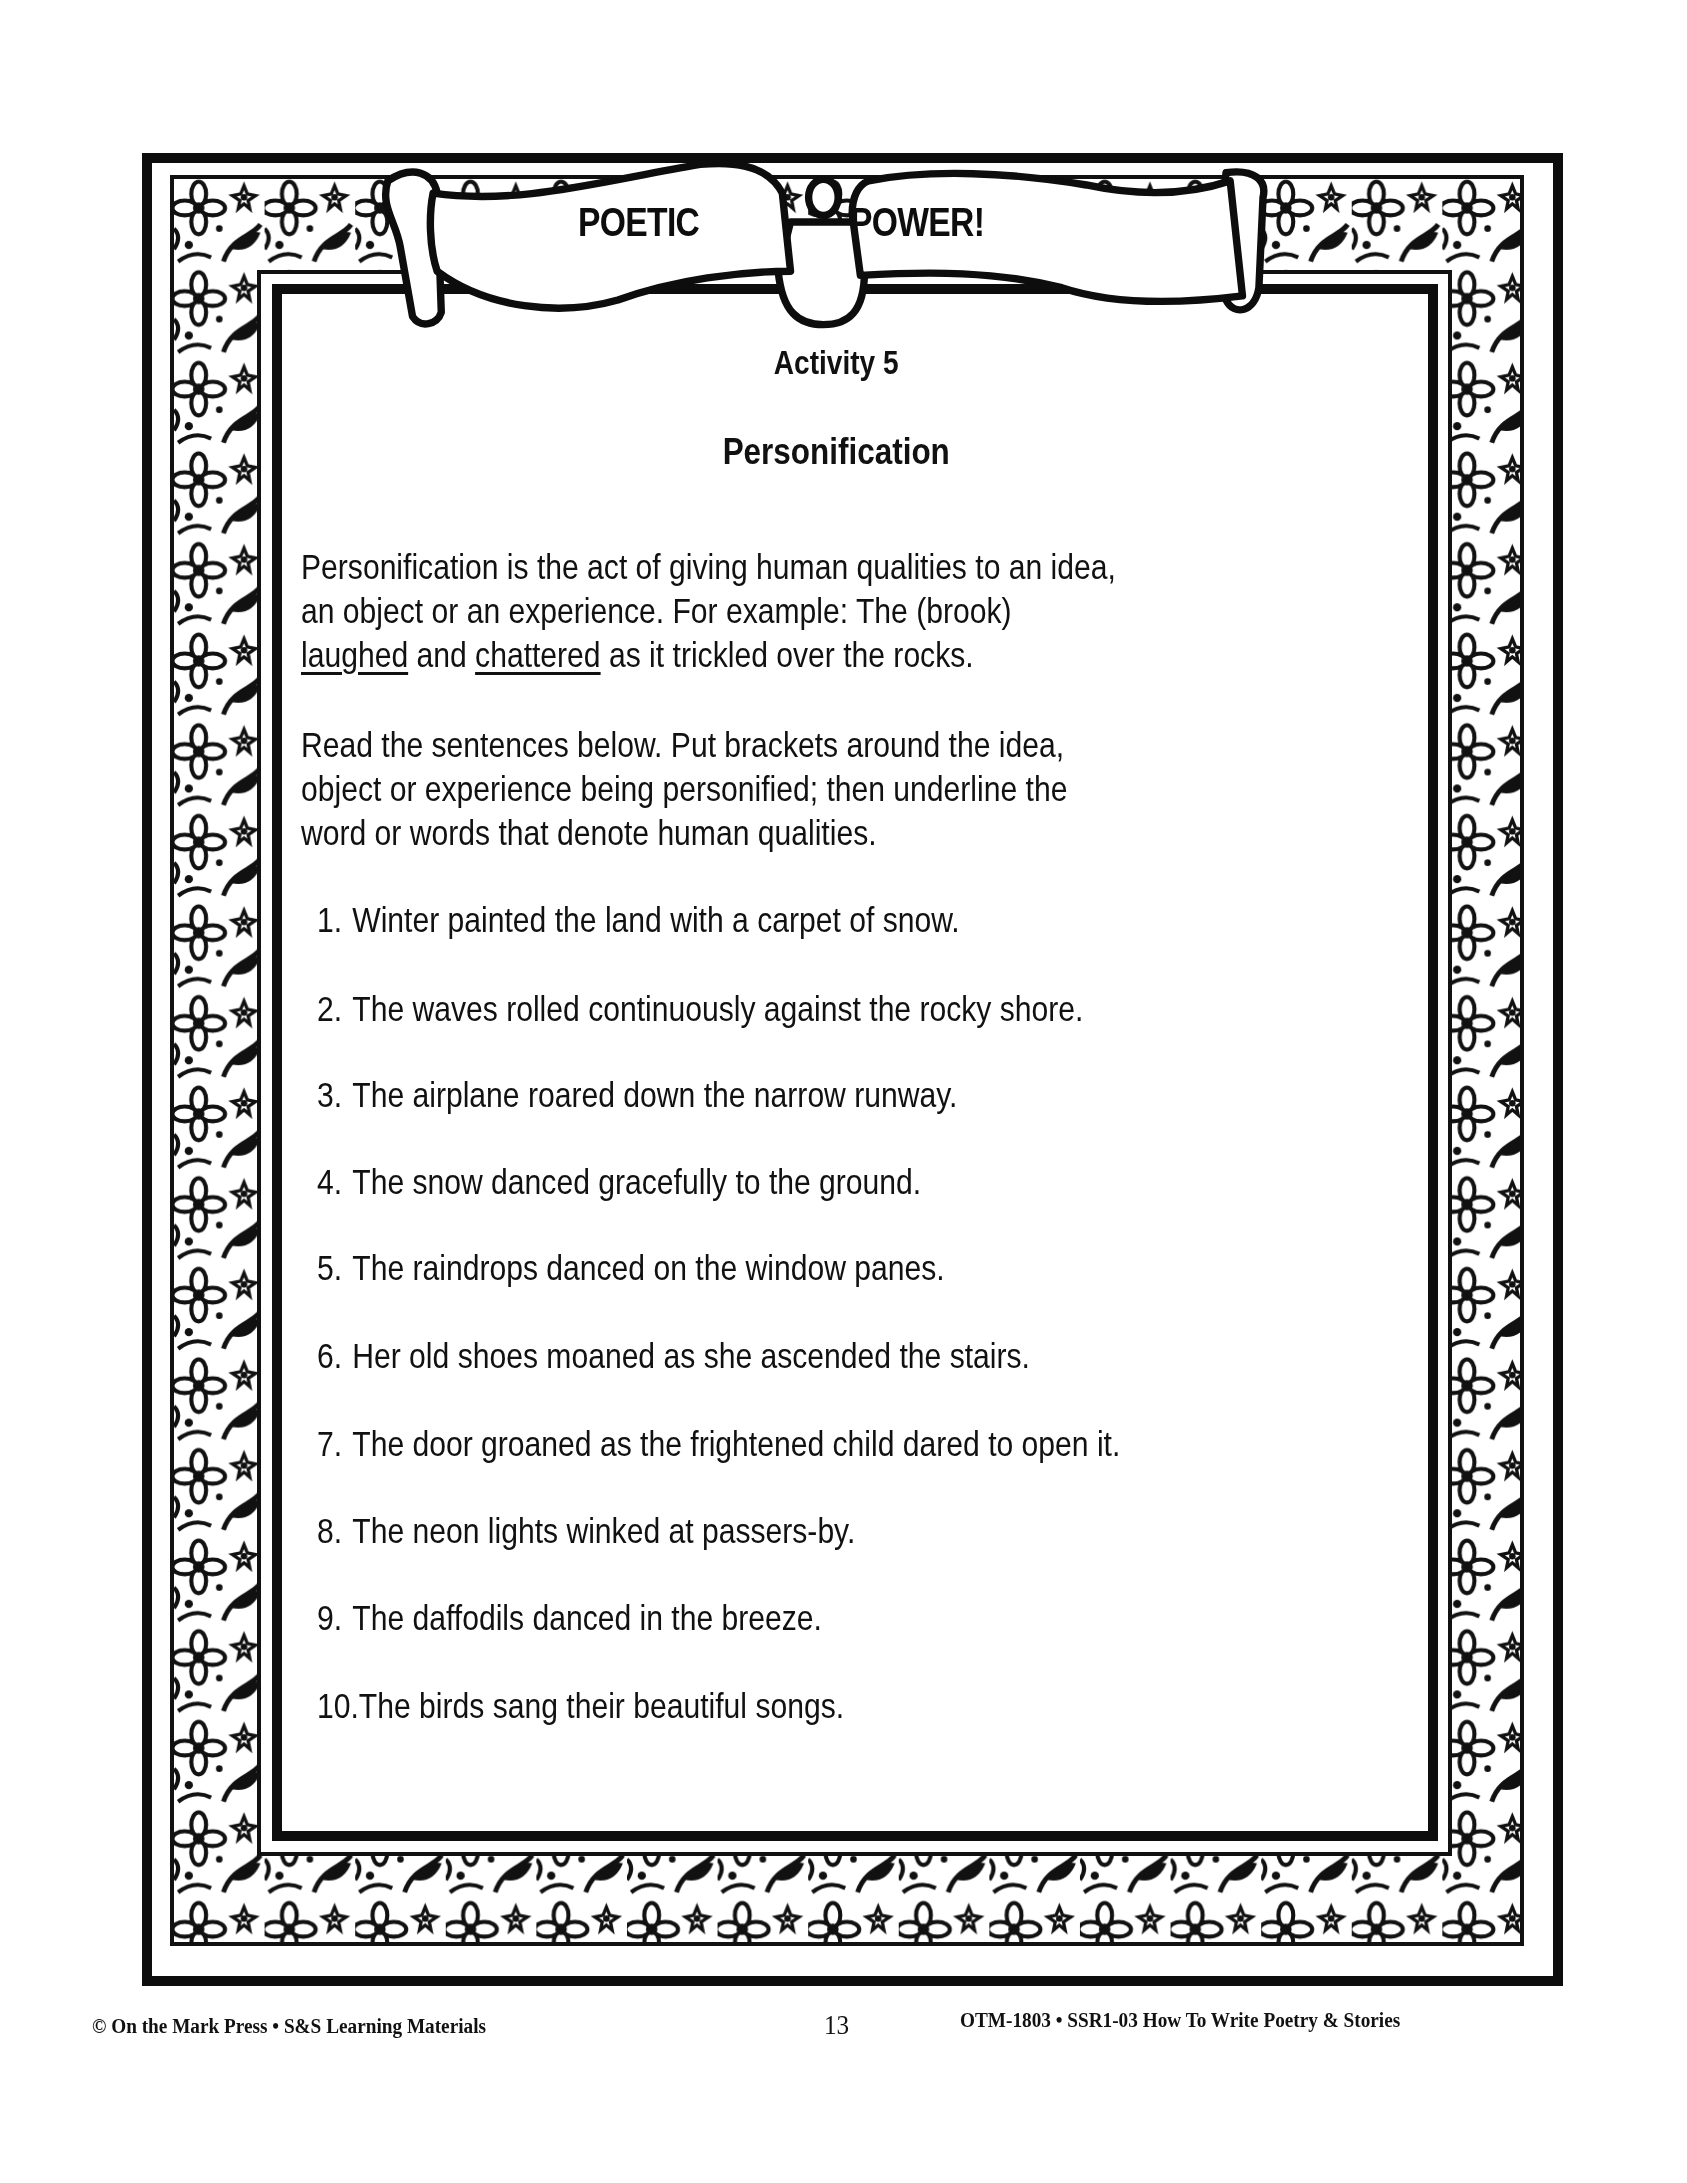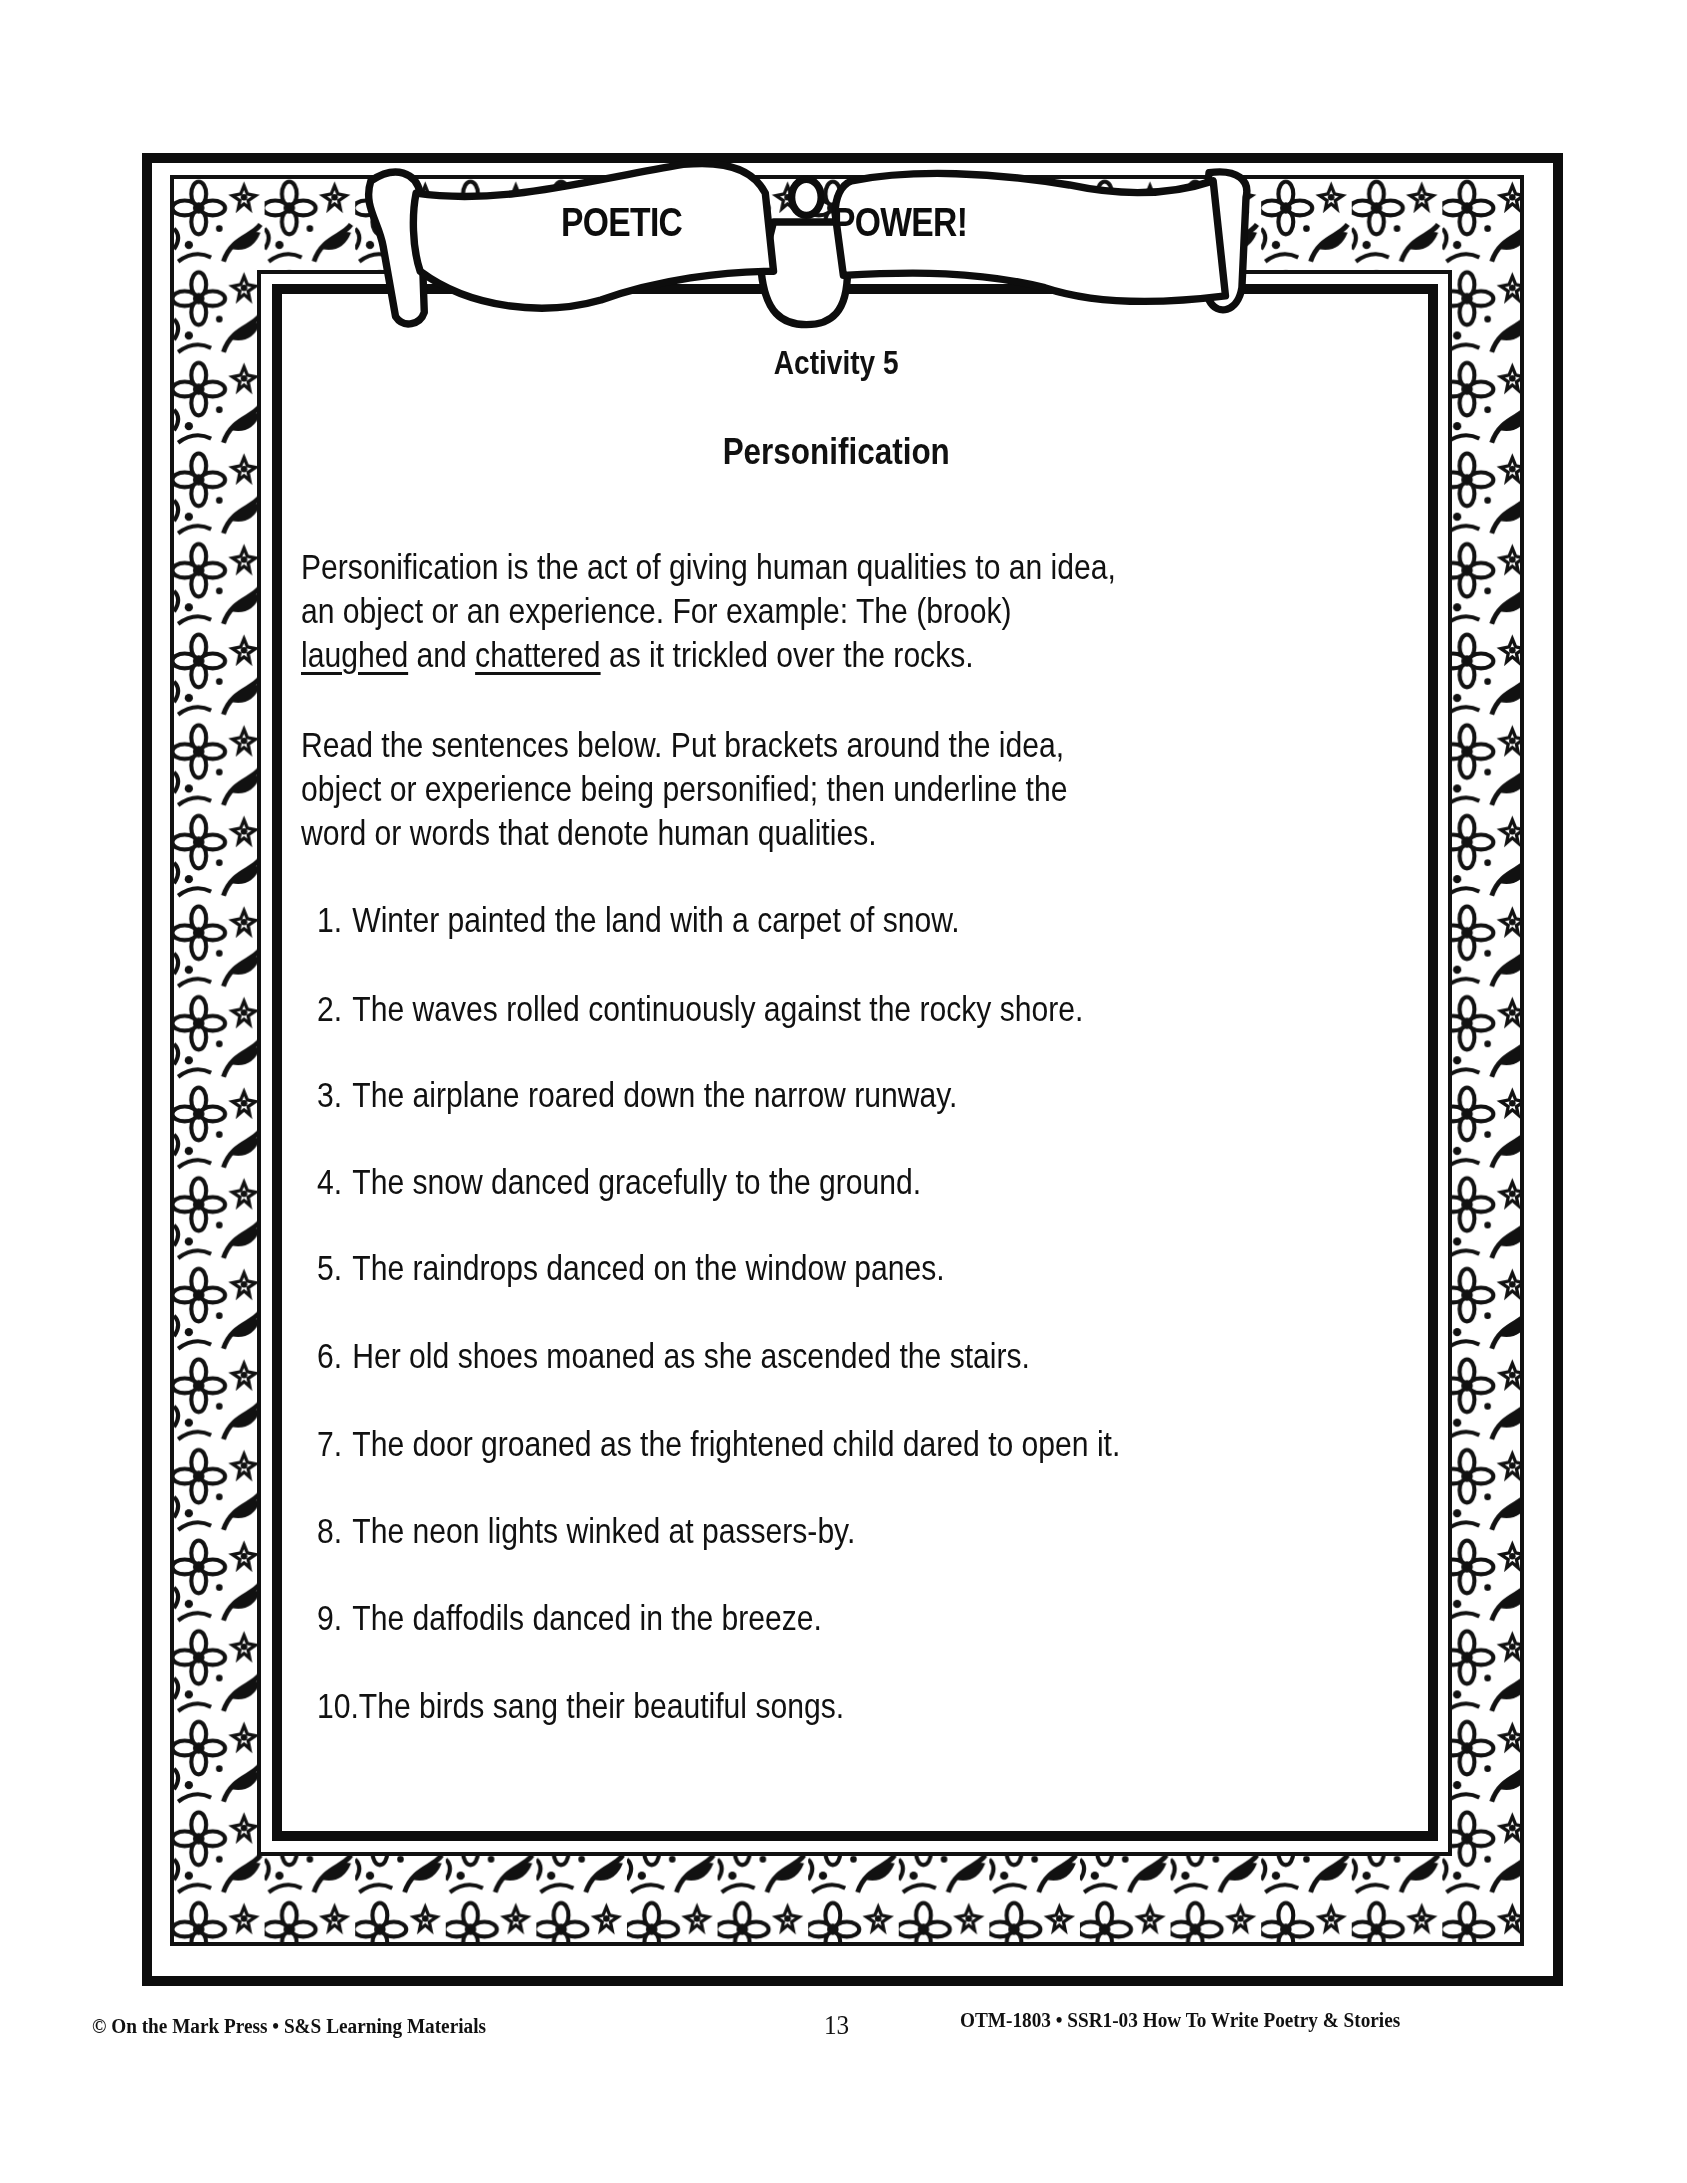--- a/index.html
+++ b/index.html
@@ -45,21 +45,21 @@
       position: absolute;
       left: 272px; top: 284px;
       width: 1166px; height: 1557px;
       background: #ffffff;
       border: 10px solid #0d0d0d;
       box-sizing: border-box;
     }
     
     .banner {
       position: absolute;
-      left: 337px; top: 148px;
+      left: 354px; top: 148px;
       width: 947px; height: 189px;
     }
     .banner svg { position: absolute; left: 0; top: 0; }
     .banner-word {
       position: absolute;
       font-family: "Liberation Sans", sans-serif;
       font-weight: bold;
       font-size: 41px;
       letter-spacing: -0.8px;
       transform: scaleX(0.82);

